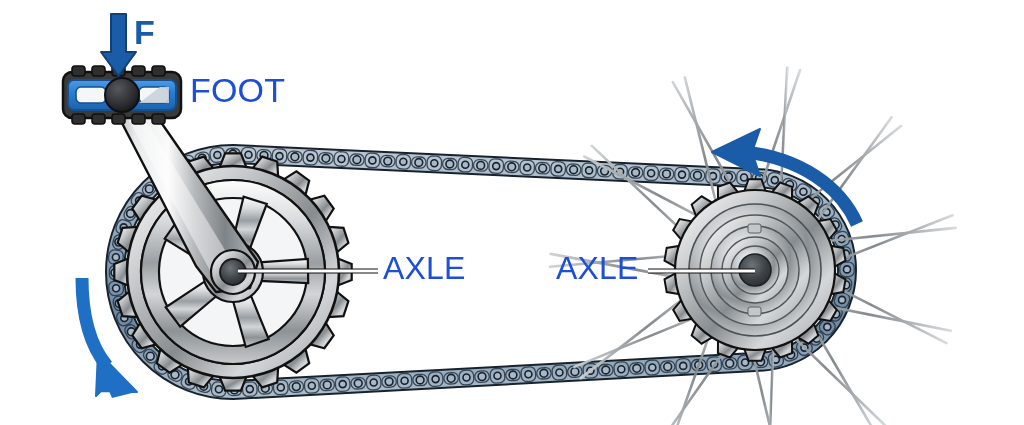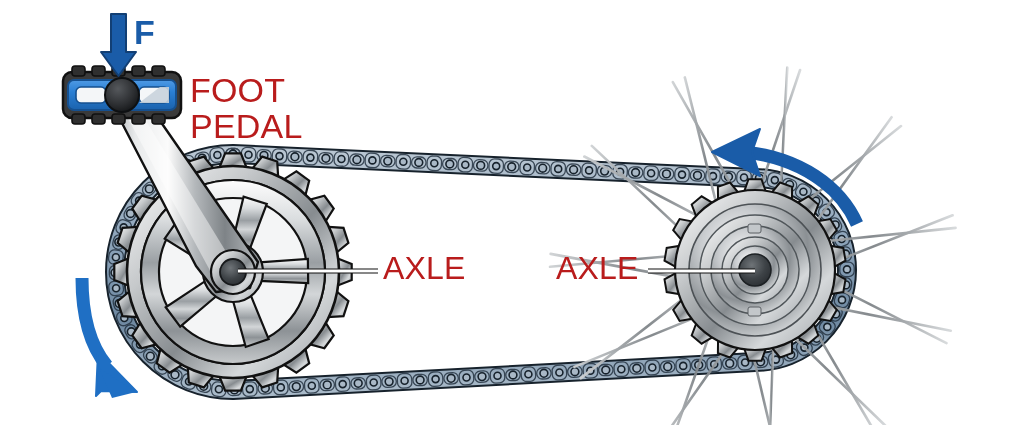--- a/index.html
+++ b/index.html
@@ -1,19 +1,19 @@
 <!DOCTYPE html>
 <html><head>
 <meta charset="utf-8">
 <style>
   html,body{margin:0;padding:0;background:#ffffff;}
   body{width:1024px;height:425px;overflow:hidden;font-family:"Liberation Sans",sans-serif;}
   #stage{position:relative;width:1024px;height:425px;background:#ffffff;}
   svg.diagram{position:absolute;left:0;top:0;width:1024px;height:425px;display:block;}
-  .lbl{position:absolute;font-family:"Liberation Sans",sans-serif;color:#b91c1c;white-space:pre;line-height:1.06;letter-spacing:0.2px;}
+  .lbl{position:absolute;font-family:"Liberation Sans",sans-serif;color:#1d4ed8;white-space:pre;line-height:1.06;letter-spacing:0.2px;}
   #lbl-foot-pedal{left:190px;top:72px;font-size:34px;}
   #lbl-axle-left{left:383px;top:252px;font-size:32px;}
   #lbl-axle-right{left:556px;top:252px;font-size:32px;}
   #lbl-rear-wheel{left:757px;top:366px;font-size:32px;}
   #lbl-force{left:134px;top:14px;font-size:34px;font-weight:bold;color:#1a5ca8;}
 </style>
 </head>
 <body>
 
 <div id="stage">
@@ -489,18 +489,18 @@
     <g>
       <line x1="238" y1="271" x2="378" y2="271" stroke="#111111" stroke-width="5"></line>
       <line x1="238" y1="271" x2="378" y2="271" stroke="#ffffff" stroke-width="3"></line>
       <line x1="755" y1="271" x2="648" y2="271" stroke="#111111" stroke-width="5"></line>
       <line x1="755" y1="271" x2="648" y2="271" stroke="#ffffff" stroke-width="3"></line>
     </g>
   </svg>
 
   <div class="lbl" id="lbl-force">F</div>
 
-  <div class="lbl" id="lbl-foot-pedal"><span>FOOT</span><br><span>PEDAL</span></div>
+  <div class="lbl" id="lbl-foot-pedal"><span>FOOT</span><br></div>
 
   <div class="lbl" id="lbl-axle-left">AXLE</div>
   <div class="lbl" id="lbl-axle-right">AXLE</div>
 
 </div>
 
 </body></html>

